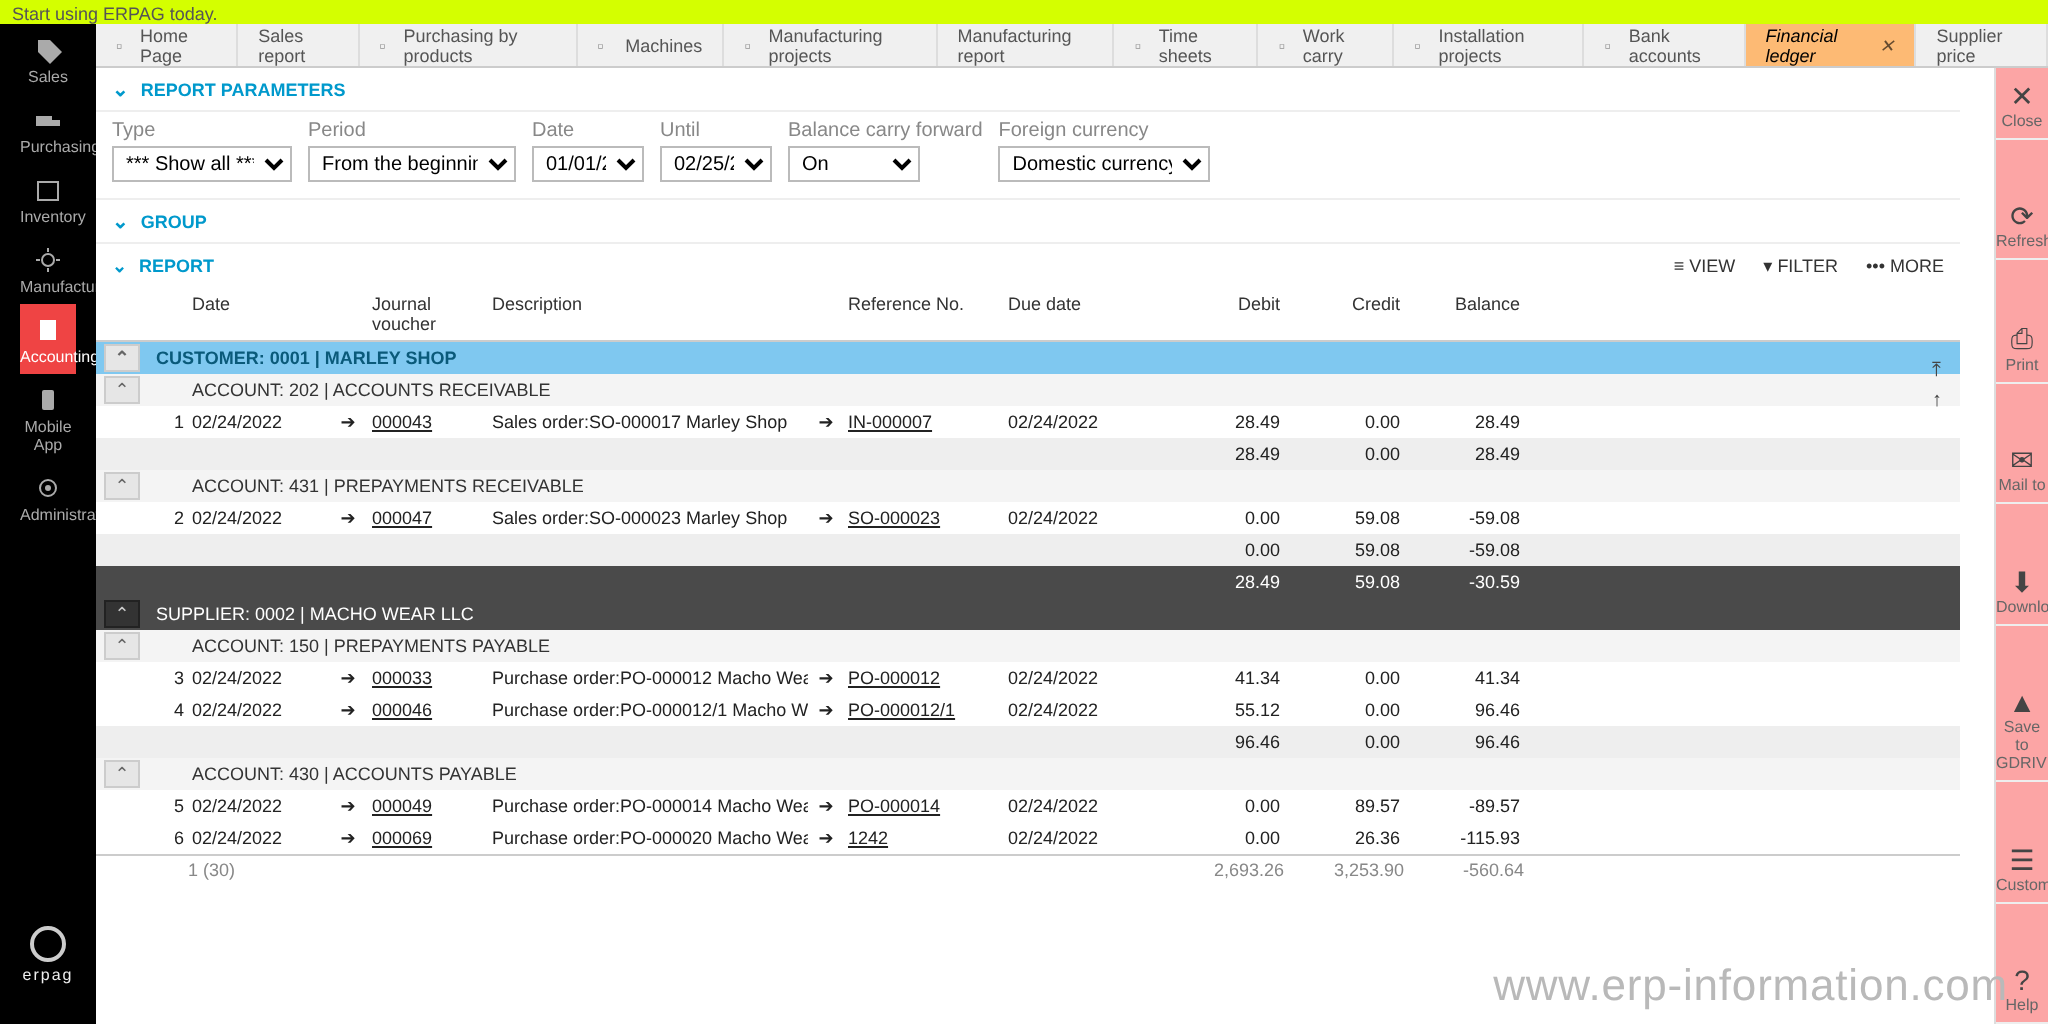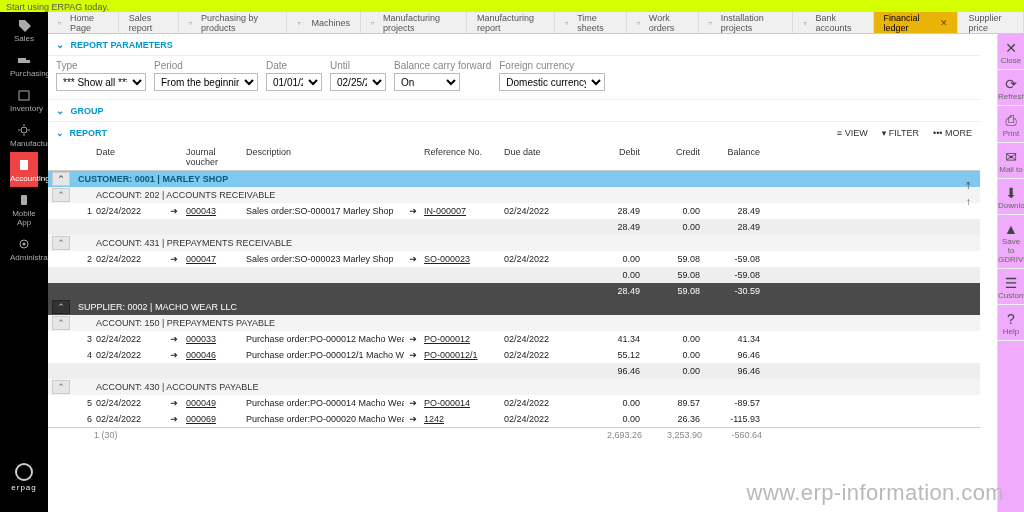--- a/index.html
+++ b/index.html
@@ -15,25 +15,25 @@
   .leftbar .mod svg { display: block; margin: 0 auto 2px auto; }
   .leftbar .mod.active { background: #ef4444; color: #fff; }
   .leftbar .logo { margin-top: auto; margin-bottom: 20px; width: 53px; text-align: center; font-size: 8px; letter-spacing: 1px; }
   .leftbar .logo .ring { width: 18px; height: 18px; border: 2px solid #fff; border-radius: 50%; margin: 0 auto 2px auto; opacity: .8; }
   .leftbar .brand { color: #eee; }
 
   
   .tabs { position: absolute; left: 48px; right: 0; top: 12px; height: 22px; background: #f0f0f0; border-bottom: 1px solid #ccc; display: flex; align-items: stretch; font-size: 9px; }
   .tab { display: flex; align-items: center; padding: 0 10px; border-right: 1px solid #ddd; color: #555; gap: 4px; cursor: pointer; }
   .tab .ic { width: 10px; height: 10px; opacity: .6; }
-  .tab.active { background: #eab308; color: #000; font-weight: 500; }
+  .tab.active { background: #fdba74; color: #000; font-weight: 500; font-style: italic; }
   .tab .x { margin-left: 4px; opacity: .6; }
 
   
-  .rightbar { position: absolute; right: 0; top: 34px; bottom: 0; width: 27px; background: #f0abfc; border-left: 1px solid #ddd; display: flex; flex-direction: column; }
+  .rightbar { position: absolute; right: 0; top: 34px; bottom: 0; width: 27px; background: #fca5a5; border-left: 1px solid #ddd; display: flex; flex-direction: column; justify-content: space-between; }
   .rightbar .act { text-align: center; padding: 6px 0 4px 0; font-size: 8px; color: #666; border-bottom: 1px solid #eee; cursor: pointer; }
 
   
   .main { position: absolute; left: 48px; right: 44px; top: 34px; bottom: 0; overflow: hidden; background: #fff; }
 
   .sectionhdr { height: 22px; display: flex; align-items: center; gap: 6px; padding: 0 8px; color: #0099cc; font-size: 9px; font-weight: 600; border-bottom: 1px solid #eee; cursor: pointer; }
   .sectionhdr .caret { color: #0099cc; font-size: 10px; }
 
   
   .params { padding: 4px 8px 8px 8px; display: flex; gap: 8px; font-size: 9px; color: #666; border-bottom: 1px solid #eee; }
@@ -160,21 +160,21 @@
      <span>Manufacturing report</span>
 
    </div>
     <div class="tab">
      <span class="ic">▫</span>
      <span>Time sheets</span>
 
    </div>
     <div class="tab">
      <span class="ic">▫</span>
-     <span>Work orders</span>
+     <span>Work carry</span>
 
    </div>
     <div class="tab">
      <span class="ic">▫</span>
      <span>Installation projects</span>
 
    </div>
     <div class="tab">
      <span class="ic">▫</span>
      <span>Bank accounts</span>

